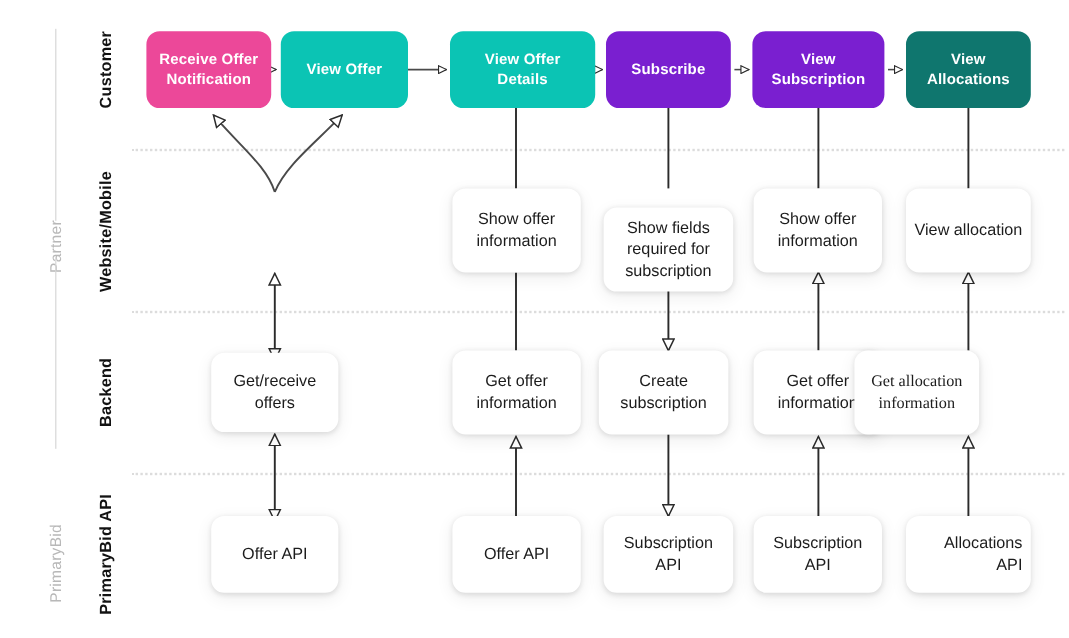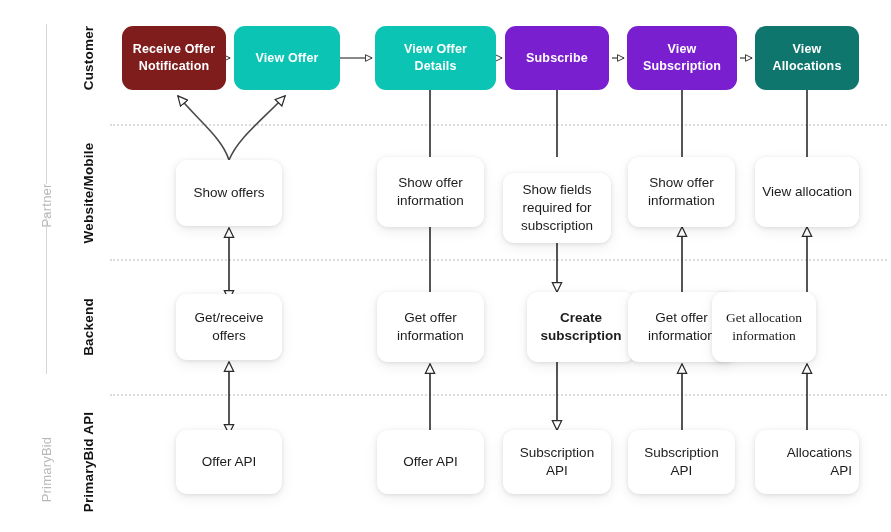--- a/index.html
+++ b/index.html
@@ -136,62 +136,59 @@
       <line x1="682" y1="90" x2="682" y2="157"></line>
       <line x1="682" y1="292" x2="682" y2="227" marker-end="url(#ah)"></line>
       <line x1="682" y1="432" x2="682" y2="364" marker-end="url(#ah)"></line>
 
       <line x1="807" y1="90" x2="807" y2="157"></line>
       <line x1="807" y1="292" x2="807" y2="227" marker-end="url(#ah)"></line>
       <line x1="807" y1="432" x2="807" y2="364" marker-end="url(#ah)"></line>
     </g>
   </svg>
 
-  <div class="node top" style="left:122px;top:26px;width:104px;height:64px;background:#7f1d1d;justify-content:flex-end;">
+  <div class="node top" style="left:122px;top:26px;width:104px;height:64px;background:#ec4899;justify-content:flex-end;">
     <span>Receive Offer Notification</span>
   </div>
   <div class="node top" style="left:234px;top:26px;width:106px;height:64px;background:#0BC4B4;">
     <span>View Offer</span>
   </div>
   <div class="node top" style="left:375px;top:26px;width:121px;height:64px;background:#0BC4B4;">
     <span>View Offer Details</span>
   </div>
   <div class="node top" style="left:505px;top:26px;width:104px;height:64px;background:#7A1FD0;">
     <span>Subscribe</span>
   </div>
   <div class="node top" style="left:627px;top:26px;width:110px;height:64px;background:#7A1FD0;">
     <span>View Subscription</span>
   </div>
   <div class="node top" style="left:755px;top:26px;width:104px;height:64px;background:#0f766e;">
     <span>View Allocations</span>
   </div>
 
-  <div class="node plain" style="left:176px;top:160px;width:106px;height:66px;">
-    <span>Show offers</span>
-  </div>
   <div class="node plain" style="left:377px;top:157px;width:107px;height:70px;">
     <span>Show offer information</span>
   </div>
   <div class="node plain" style="left:503px;top:173px;width:108px;height:70px;">
     <span>Show fields required for subscription</span>
   </div>
   <div class="node plain" style="left:628px;top:157px;width:107px;height:70px;">
     <span>Show offer information</span>
   </div>
-  <div class="node plain" style="left:755px;top:157px;width:104px;height:70px;justify-content:flex-end;">
+  <div class="node plain" style="left:755px;top:157px;width:104px;height:70px;">
     <span>View allocation</span>
   </div>
 
   <div class="node plain" style="left:176px;top:294px;width:106px;height:66px;">
     <span>Get/receive offers</span>
   </div>
   <div class="node plain" style="left:377px;top:292px;width:107px;height:70px;">
     <span>Get offer information</span>
   </div>
-  <div class="node plain" style="left:527px;top:292px;width:108px;height:70px;font-weight:bold;">
+  <div class="node plain" style="left:499px;top:292px;width:108px;height:70px;">
     <span>Create subscription</span>
   </div>
   <div class="node plain" style="left:628px;top:292px;width:107px;height:70px;">
     <span>Get offer information</span>
   </div>
   <div class="node plain" style="left:712px;top:292px;width:104px;height:70px;font-family:Liberation Serif, serif;">
     <span>Get allocation information</span>
   </div>
 
   <div class="node plain" style="left:176px;top:430px;width:106px;height:64px;">

